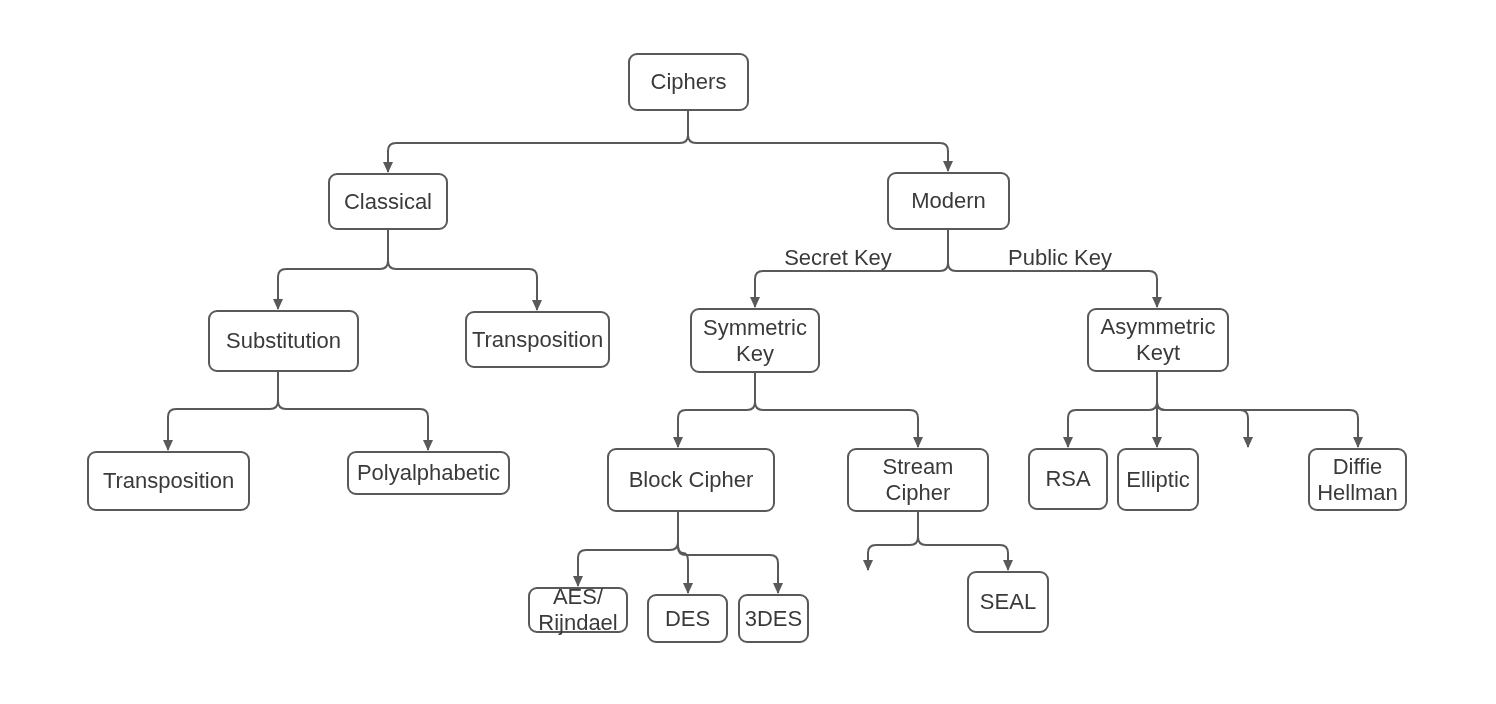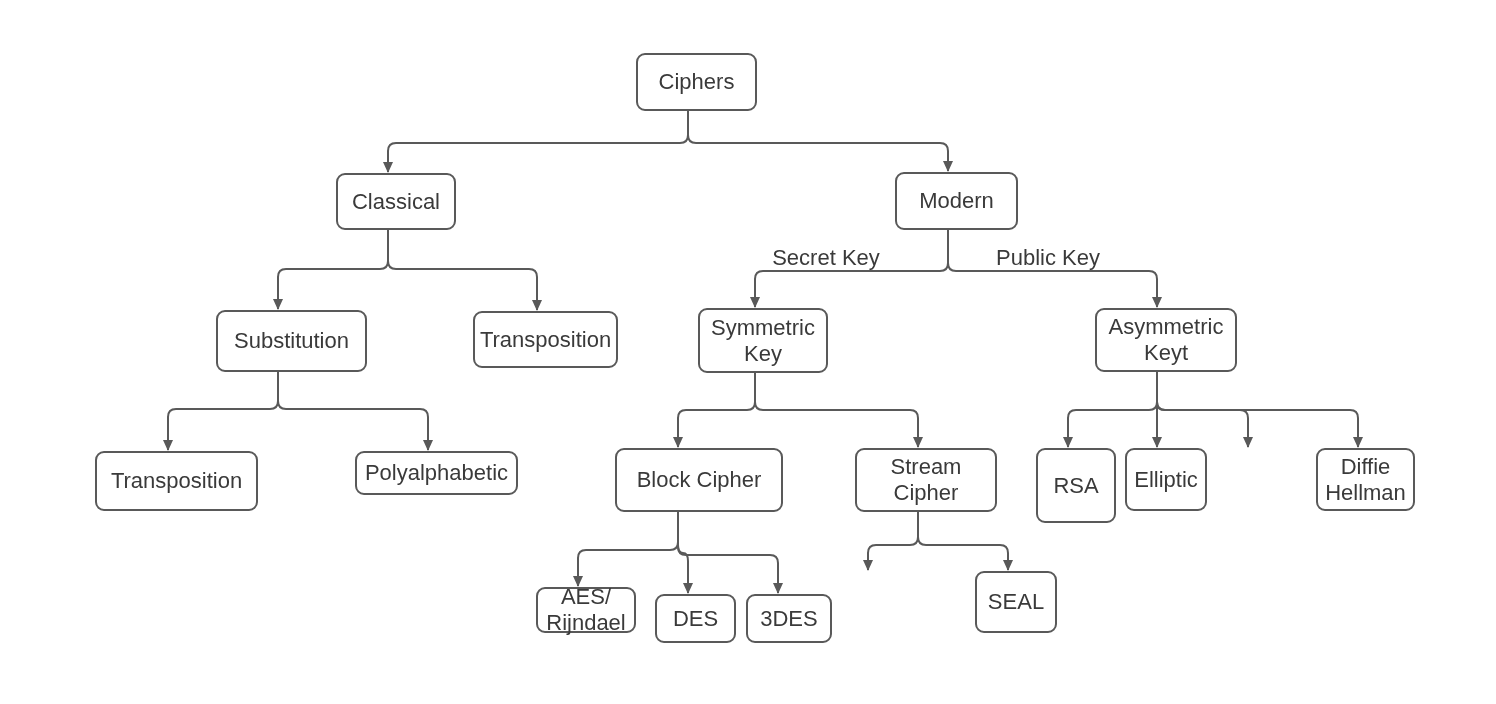--- a/index.html
+++ b/index.html
@@ -33,33 +33,33 @@
     display: flex;
     align-items: center;
     justify-content: center;
     text-align: center;
     border: 2px solid #595959;
     border-radius: 9px;
     background: #ffffff;
     color: #3a3a3a;
     font-size: 22px;
     line-height: 1.16;
-    margin-left: 8px;
   }
   .node span {
     white-space: pre-line;
     padding: 0 2px;
   }
   .edge-label {
     position: absolute;
     color: #3a3a3a;
     font-size: 22px;
     line-height: 1;
     text-align: center;
     white-space: nowrap;
+    margin-left: 12px;
   }
 </style>
 </head>
 <body>
 
 <div id="canvas">
 
   <svg id="edges" viewBox="0 0 1496 704" xmlns="http://www.w3.org/2000/svg">
     <defs>
       <marker id="arrow" markerUnits="userSpaceOnUse" markerWidth="13" markerHeight="13" refX="11" refY="6" orient="auto">
@@ -139,30 +139,30 @@
 
   <div class="node" style="left:528px;top:587px;width:100px;height:46px">
     <span>AES/
 Rijndael</span>
   </div>
 
   <div class="node" style="left:647px;top:594px;width:81px;height:49px">
     <span>DES</span>
   </div>
 
-  <div class="node" style="left:738px;top:594px;width:86px;height:49px">
+  <div class="node" style="left:738px;top:594px;width:71px;height:49px">
     <span>3DES</span>
   </div>
 
 
   <div class="node" style="left:967px;top:571px;width:82px;height:62px">
     <span>SEAL</span>
   </div>
 
-  <div class="node" style="left:1028px;top:448px;width:80px;height:75px">
+  <div class="node" style="left:1028px;top:448px;width:80px;height:62px">
     <span>RSA</span>
   </div>
 
   <div class="node" style="left:1117px;top:448px;width:82px;height:63px">
     <span>Elliptic</span>
   </div>
 
 
   <div class="node" style="left:1308px;top:448px;width:99px;height:63px">
     <span>Diffie

